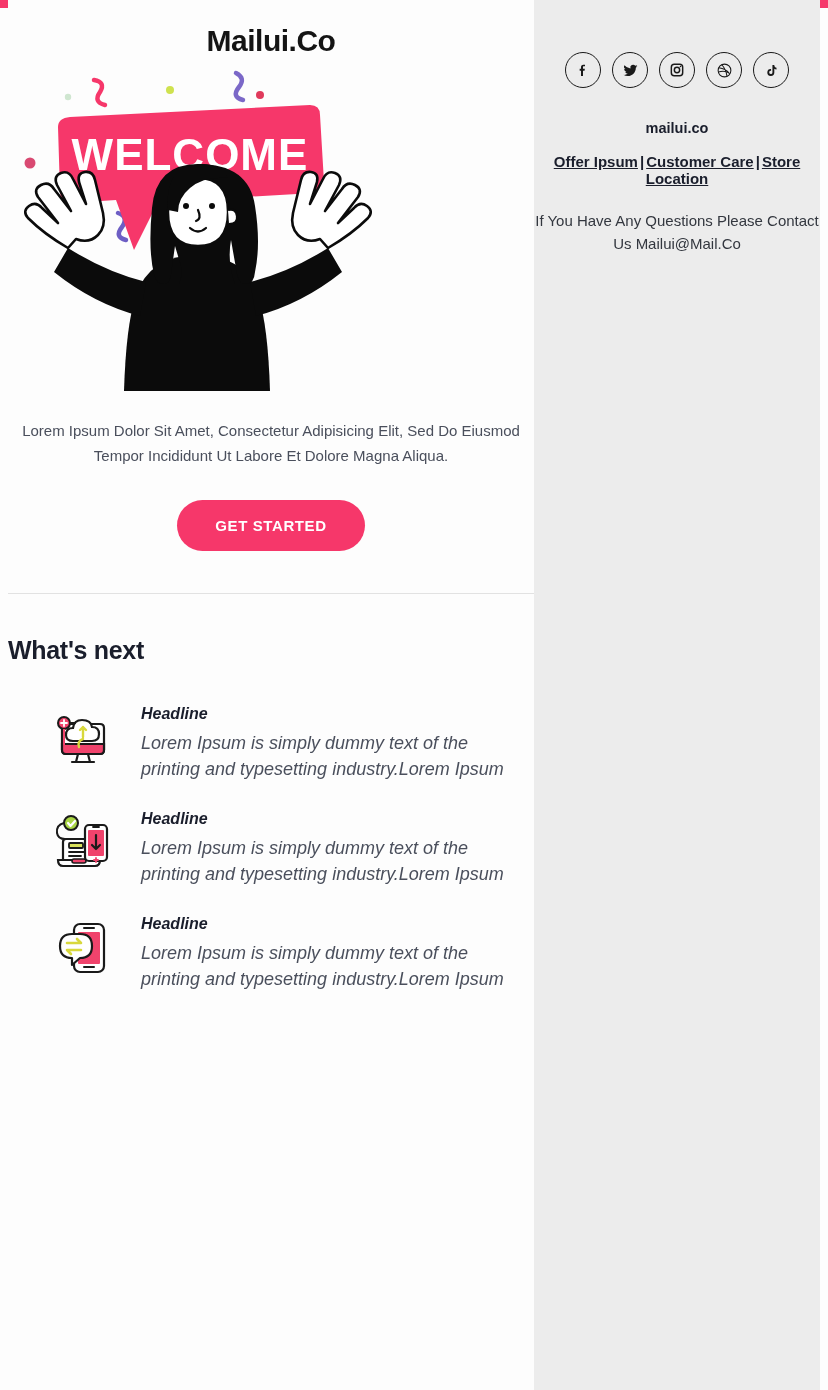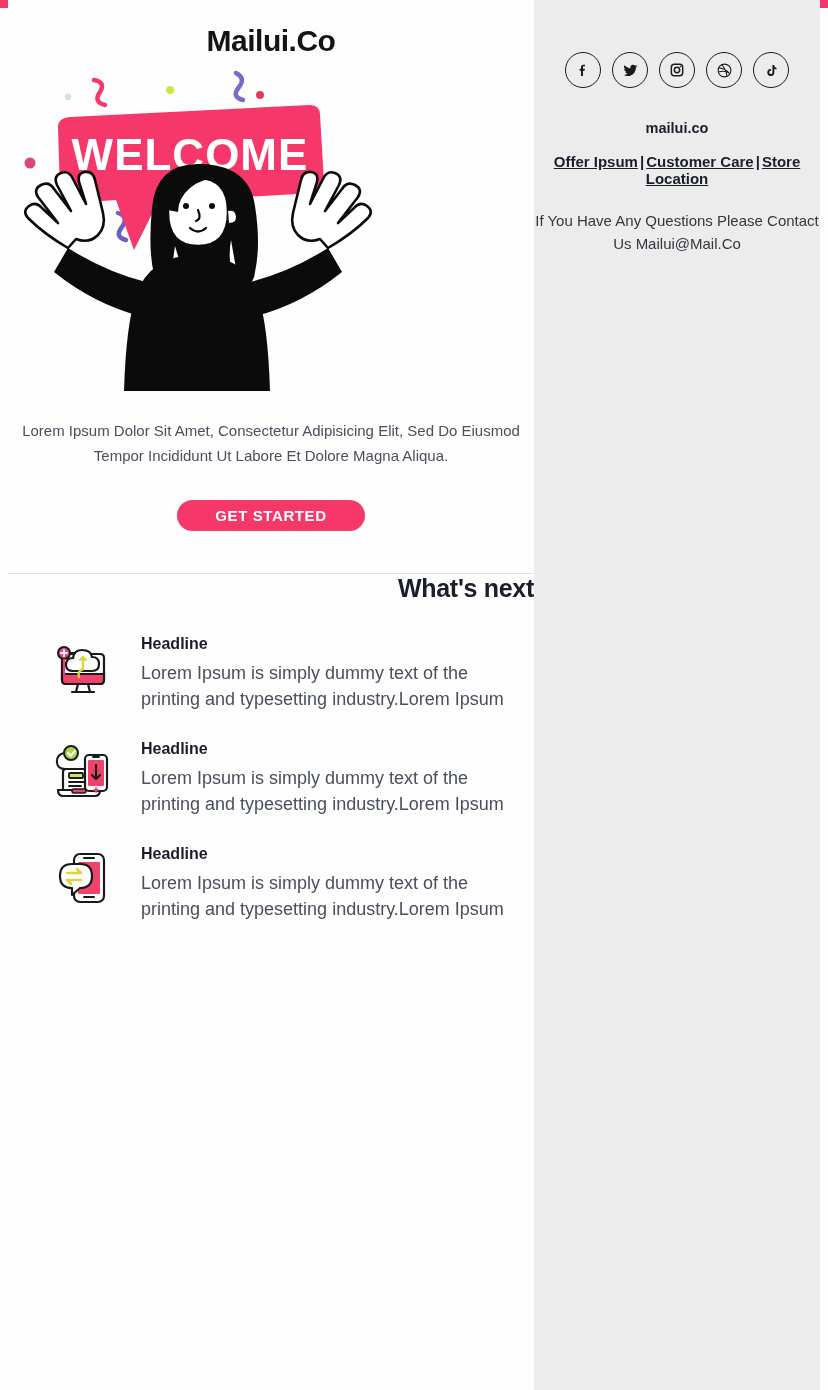--- a/index.html
+++ b/index.html
@@ -62,47 +62,49 @@
 
   
   .cta-wrap { text-align: center; margin-top: 32px; }
   .cta {
     display: inline-block;
     background: #f6376a;
     color: #ffffff;
     font-size: 15px;
     font-weight: bold;
     letter-spacing: 0.6px;
-    padding: 7px 38px;
+    padding: 17px 38px;
     border: none;
     border-radius: 40px;
     cursor: pointer;
     font-family: "Liberation Sans", sans-serif;
   }
 
   
   .divider {
     width: 526px;
     height: 1px;
     background: #e2e2e2;
     margin: 42px auto 0;
   }
 
   
   .section-title {
-    text-align: right;
+    text-align: left;
     font-size: 25px;
     font-weight: bold;
     color: #1a1e2c;
     letter-spacing: -0.3px;
+    margin-top: 42px;
   }
   .features {
     width: 500px;
-    margin: 28px auto 0;
+    margin: 36px auto 0;
     padding-left: 26px;
+    font-style: italic;
   }
   .feature {
     display: flex;
     align-items: flex-start;
     margin-bottom: 24px;
   }
   .feature-icon {
     flex: 0 0 72px;
     width: 72px;
     height: 72px;

